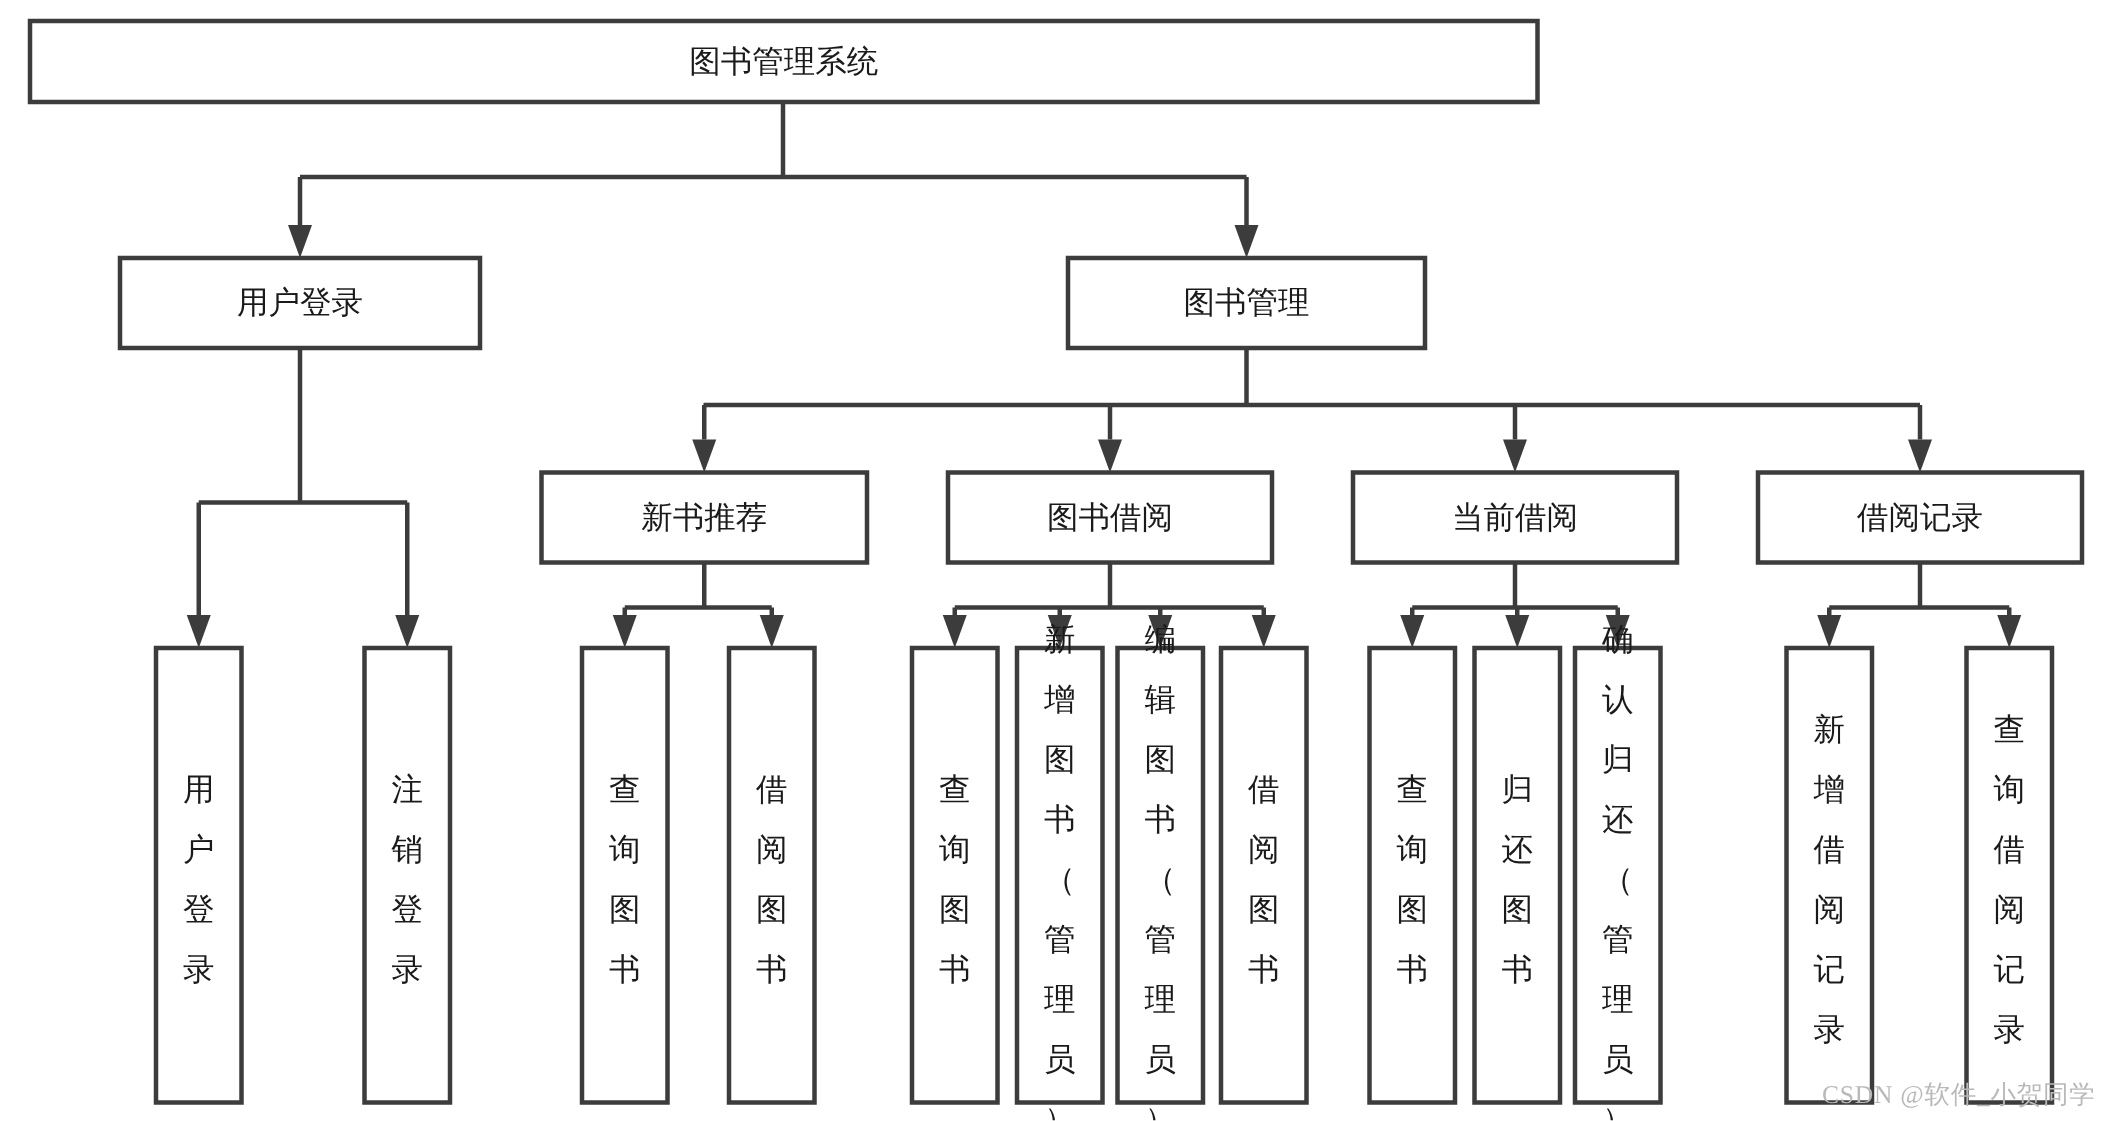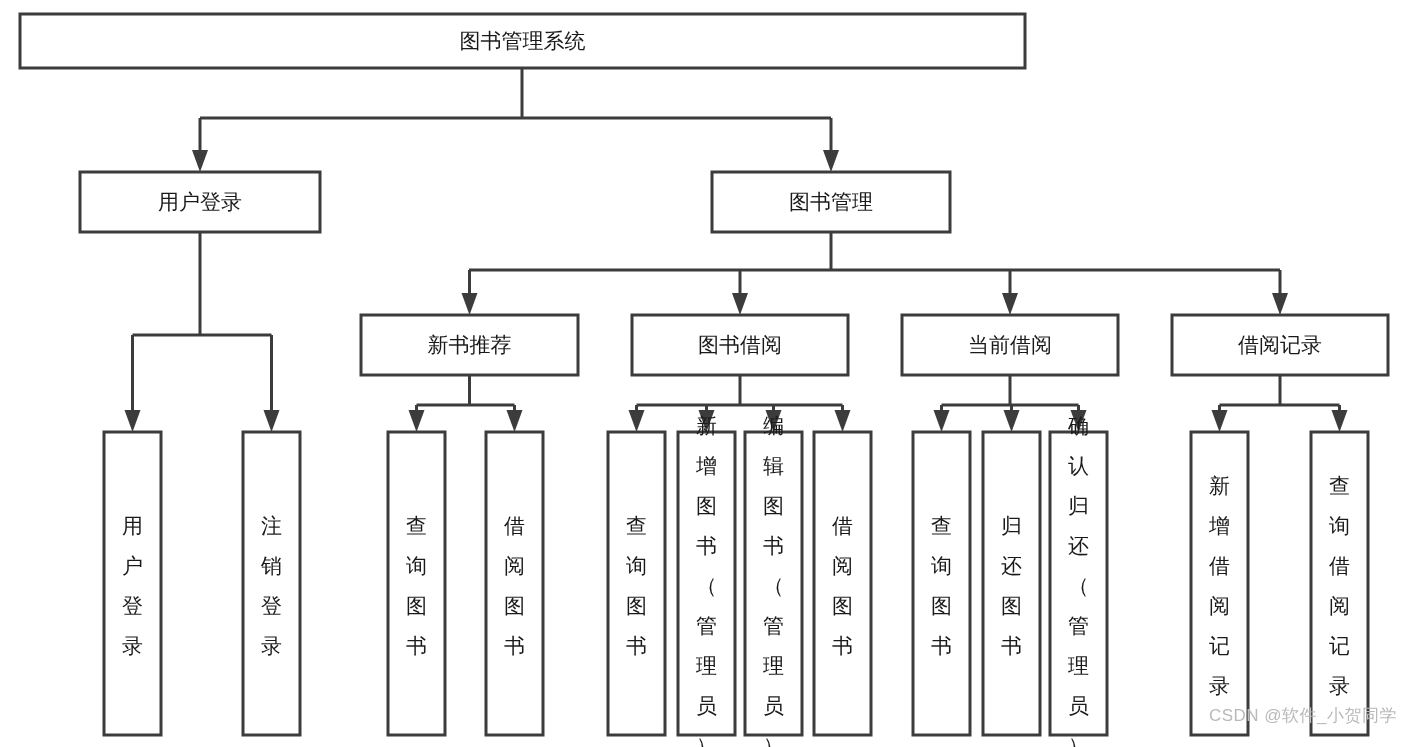--- a/index.html
+++ b/index.html
@@ -51,22 +51,22 @@
   }
   .node-label-v {
     font-family: "DejaVu Sans", "Liberation Sans", sans-serif;
     font-size: 21px;
     fill: #1a1a1a;
     text-anchor: middle;
   }
   .watermark-text {
     position: absolute;
     right: 8px;
-    bottom: 20px;
-    font-family: Liberation Sans, sans-serif;
+    bottom: 6px;
+    font-family: Liberation Serif, serif;
     font-size: 17px;
     color: #b9b9b9;
     letter-spacing: 0.5px;
     white-space: nowrap;
     user-select: none;
   }
 </style>
 </head>
 <body>
 

